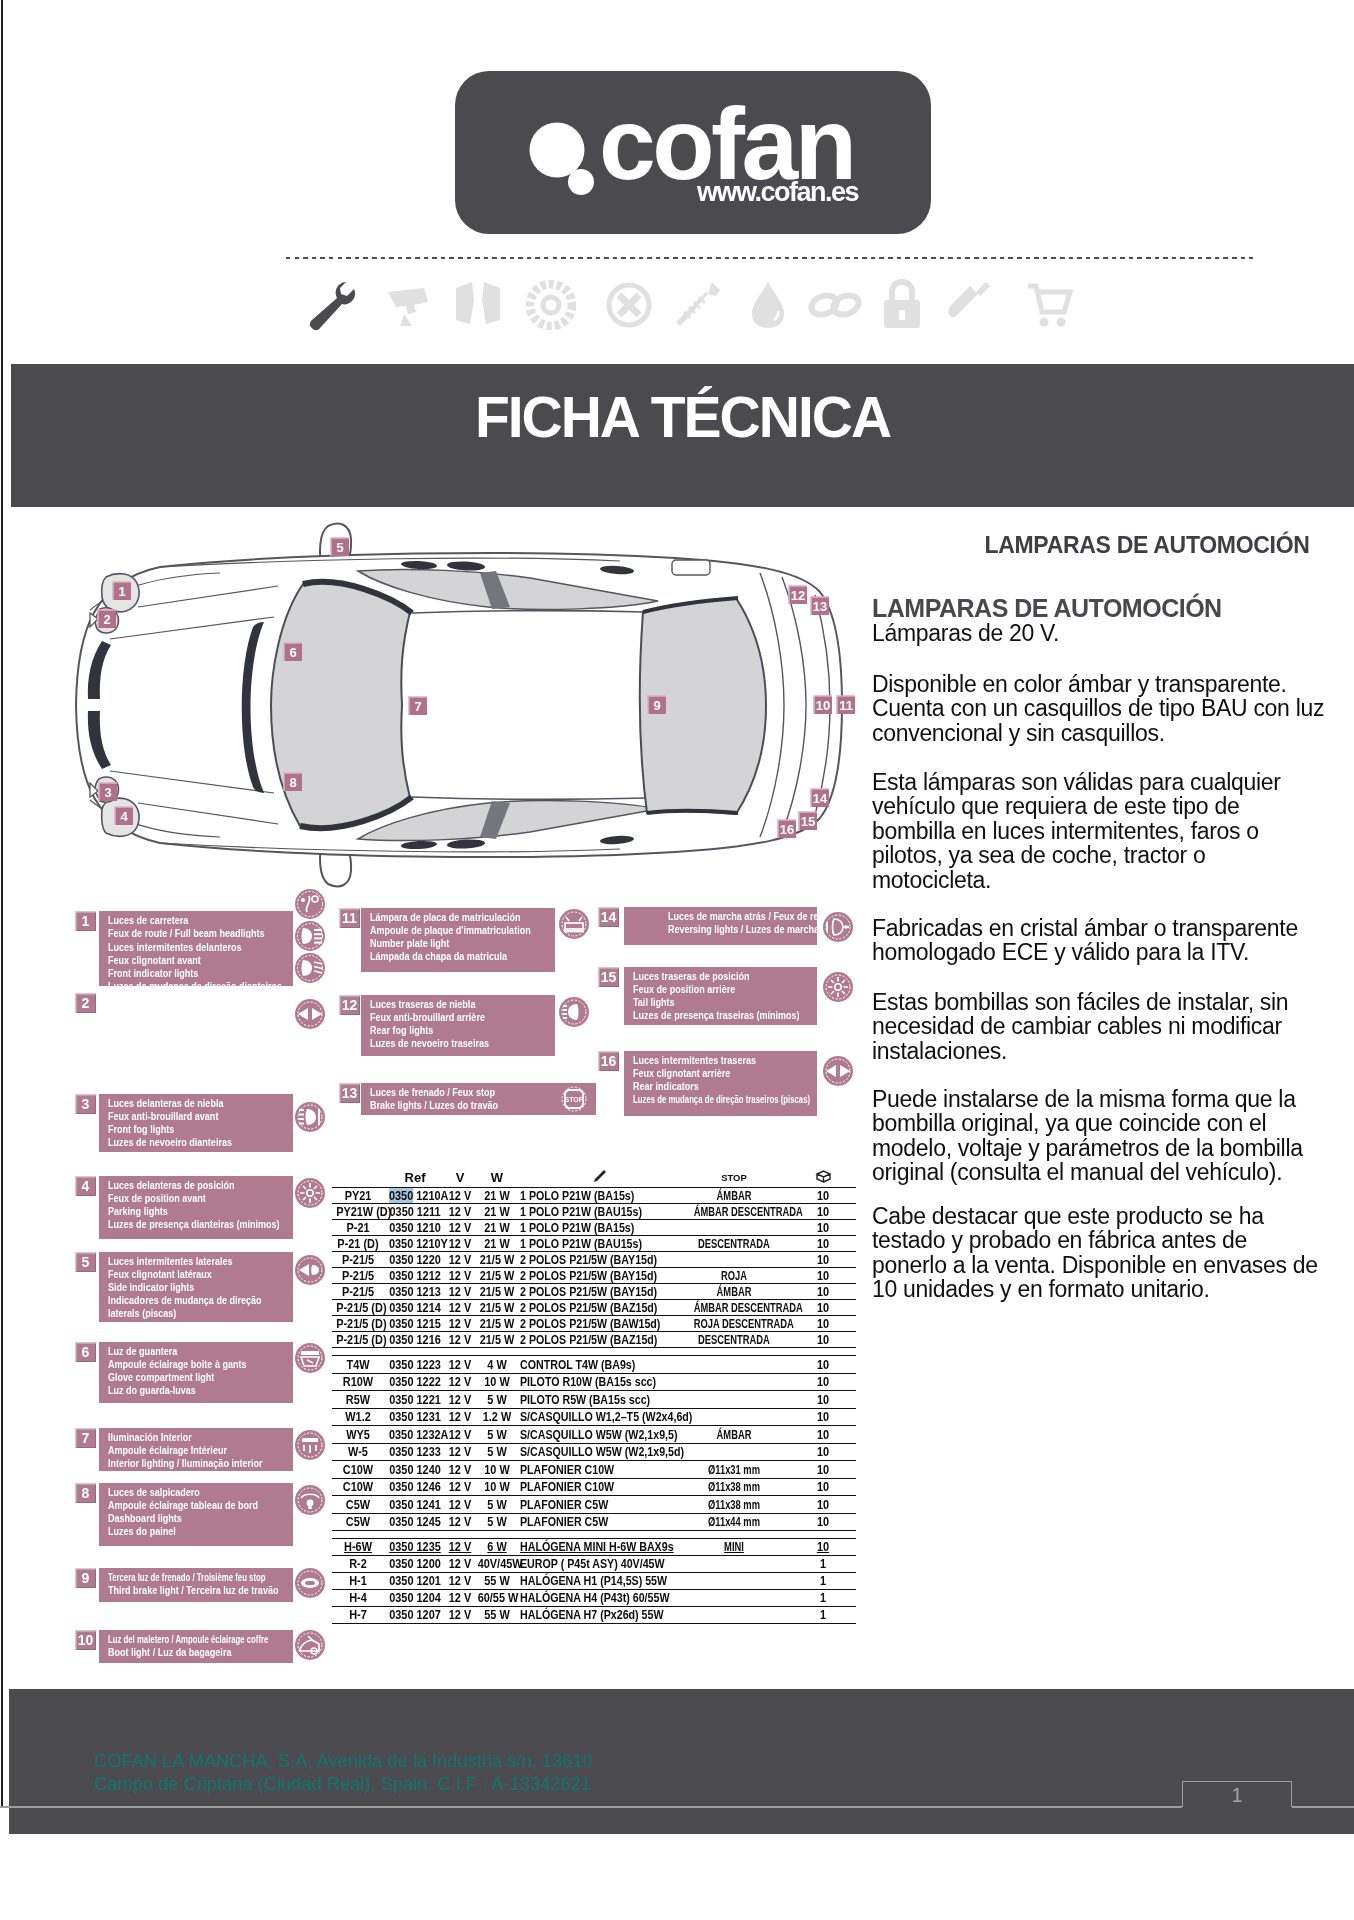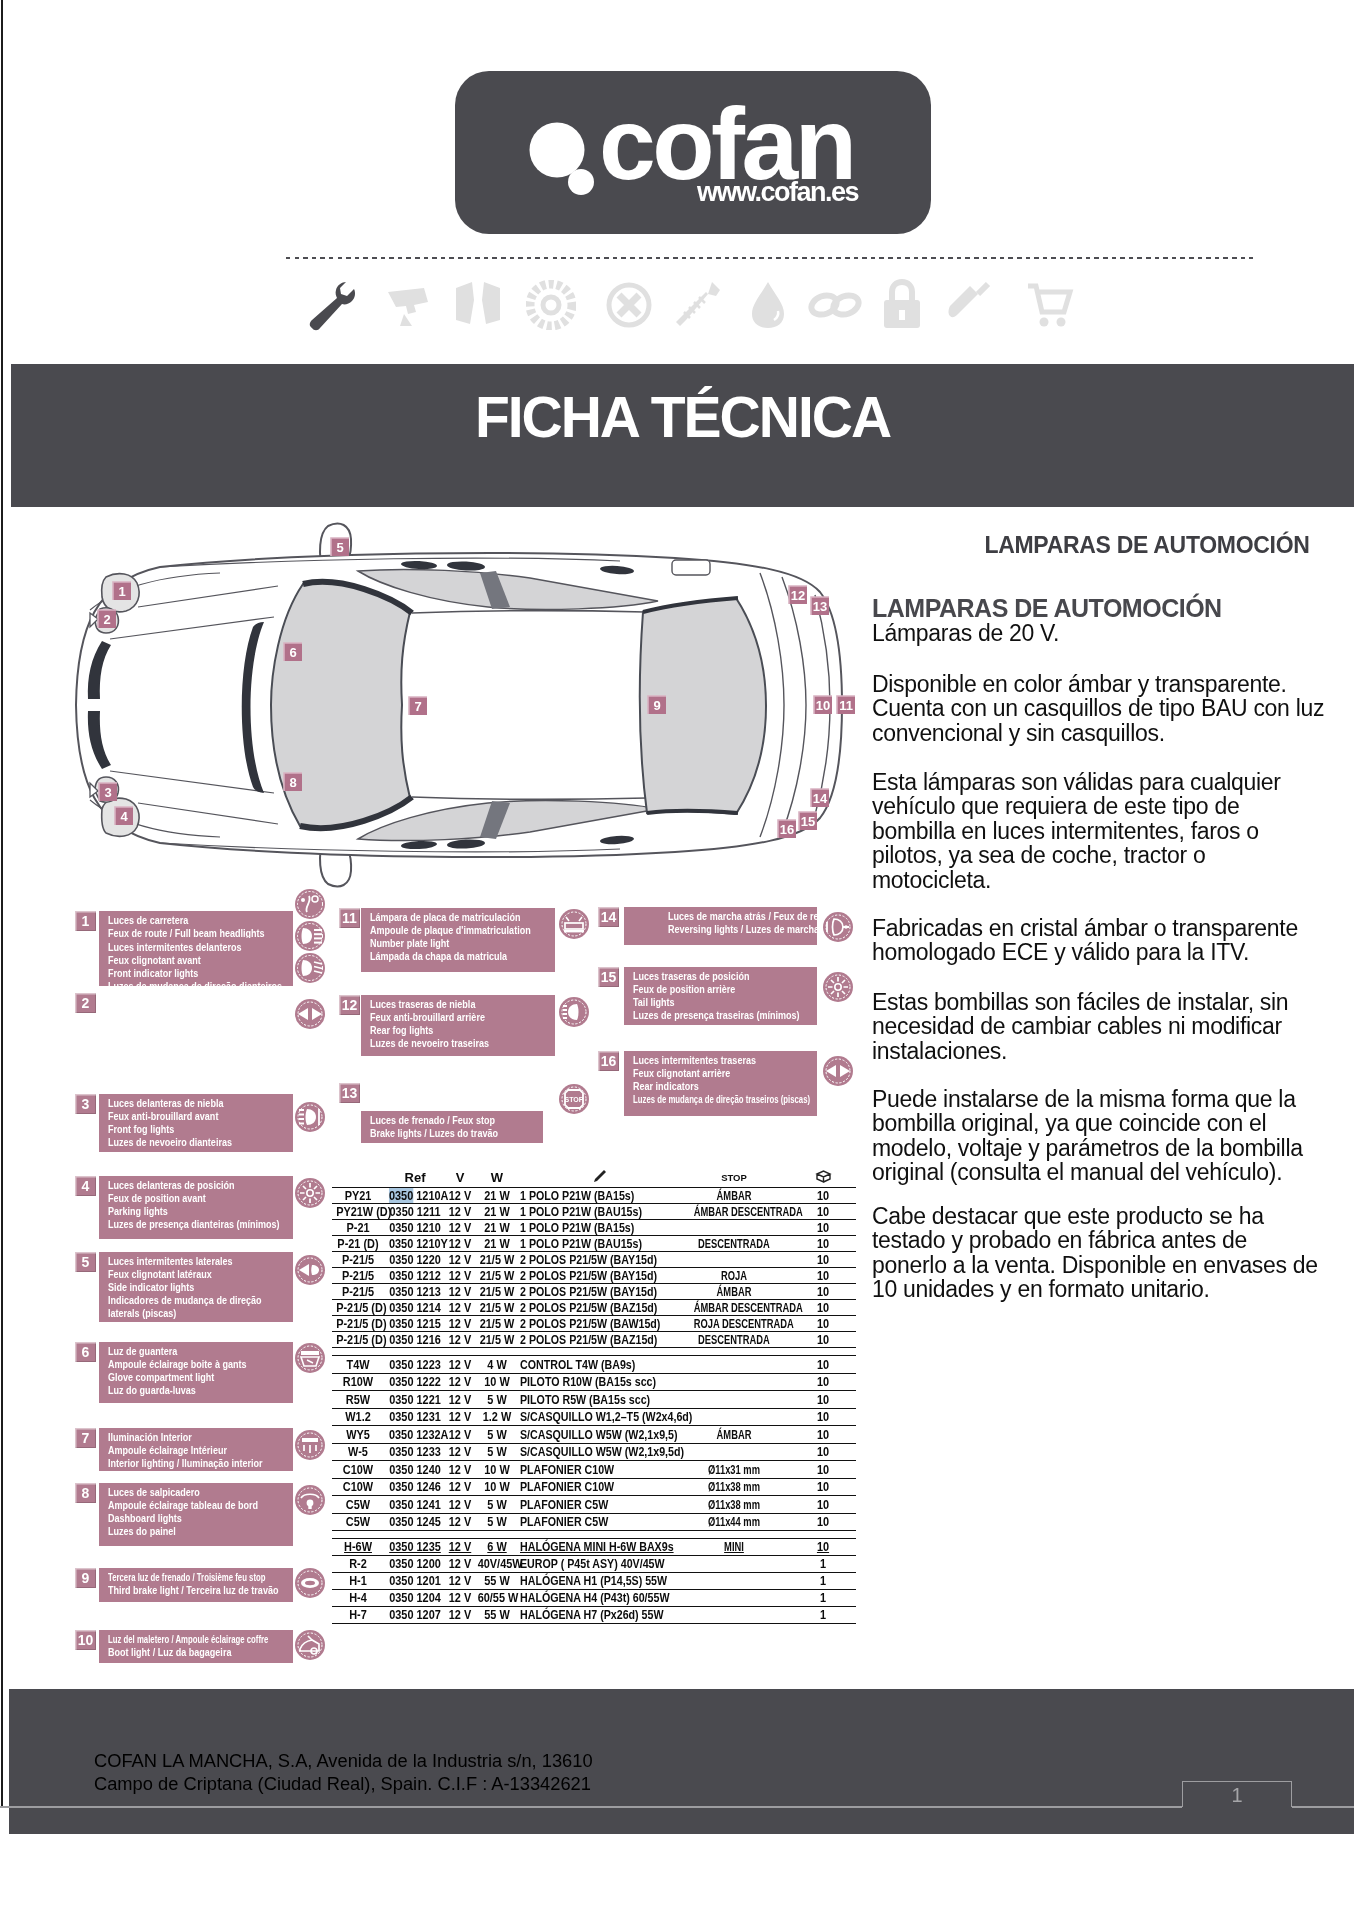--- a/index.html
+++ b/index.html
@@ -393,21 +393,21 @@
     <div>Rear fog lights</div>
     <div>Luzes de nevoeiro traseiras</div>
   </div>
 <svg class="abs" style="left:558px;top:996px" width="32" height="32" viewBox="-16 -16 32 32">
     <circle cx="0" cy="0" r="15" fill="#b17b8f"></circle>
     <circle cx="0" cy="0" r="12" fill="none" stroke="white" stroke-width="1" stroke-dasharray="2.2 1.6"></circle>
     <path d="M3,-8 C-2,-8 -6,-5 -6,0 C-6,5 -2,8 3,8 C5,4 5,-4 3,-8 Z" fill="white"></path>
     <path d="M-11,-6 L-7,-6 M-11,-2 L-7,-2 M-11,2 L-7,2 M-11,6 L-7,6" stroke="white" stroke-width="1.8"></path>
   </svg>
 <div class="lnum" style="left:339px;top:1083px;">13</div>
-<div class="lbox" style="left:361px;top:1111px;width:182px;height:32px;">
+<div class="lbox" style="left:361px;top:1083px;width:235px;height:32px;">
     <div>Luces de frenado / Feux stop</div>
     <div>Brake lights / Luzes do travão</div>
   </div>
 <svg class="abs" style="left:558px;top:1083px" width="32" height="32" viewBox="-16 -16 32 32">
     <circle cx="0" cy="0" r="15" fill="#b17b8f"></circle>
     <circle cx="0" cy="0" r="12" fill="none" stroke="white" stroke-width="1" stroke-dasharray="2.2 1.6"></circle>
     <path d="M-6,-9 L6,-9 L9,-6 L9,6 L6,9 L-6,9 L-9,6 L-9,-6 Z" fill="none" stroke="white" stroke-width="1.8"></path>
     <text x="0" y="2.8" font-family="Liberation Sans, sans-serif" font-size="7" font-weight="bold" fill="white" text-anchor="middle">STOP</text>
   </svg>
 <div class="lnum" style="left:598px;top:907px;">14</div>
@@ -1052,16 +1052,16 @@
         <td>
           <div>1</div>
         </td>
       </tr>
 <tr class="g">
         <td colspan="7"></td>
       </tr>
     </tbody>
   </table>
 <div class="abs" style="left:9px;top:1689px;width:1345px;height:145px;background:#4a4a4f"></div>
-<div class="abs" style="left:94px;top:1749px;color:#000000;font-size:18.3px;line-height:23px;">COFAN LA MANCHA, S.A, Avenida de la Industria s/n, 13610<br>Campo de Criptana (Ciudad Real), Spain. C.I.F : A-13342621</div>
+<div class="abs" style="left:94px;top:1749px;color:#0f766e;font-size:18.3px;line-height:23px;">COFAN LA MANCHA, S.A, Avenida de la Industria s/n, 13610<br>Campo de Criptana (Ciudad Real), Spain. C.I.F : A-13342621</div>
 <div class="abs" style="left:0;top:1806px;width:1182px;height:1.6px;background:#9d9da0"></div>
 <div class="abs" style="left:1292px;top:1806px;width:62px;height:1.6px;background:#9d9da0"></div>
 <div class="abs" style="left:1182px;top:1781px;width:110px;height:26px;border:1.6px solid #9d9da0;border-bottom:none;box-sizing:border-box;color:#a5a5a8;font-size:20px;text-align:center;line-height:26px;">1</div>
 
 </body></html>

